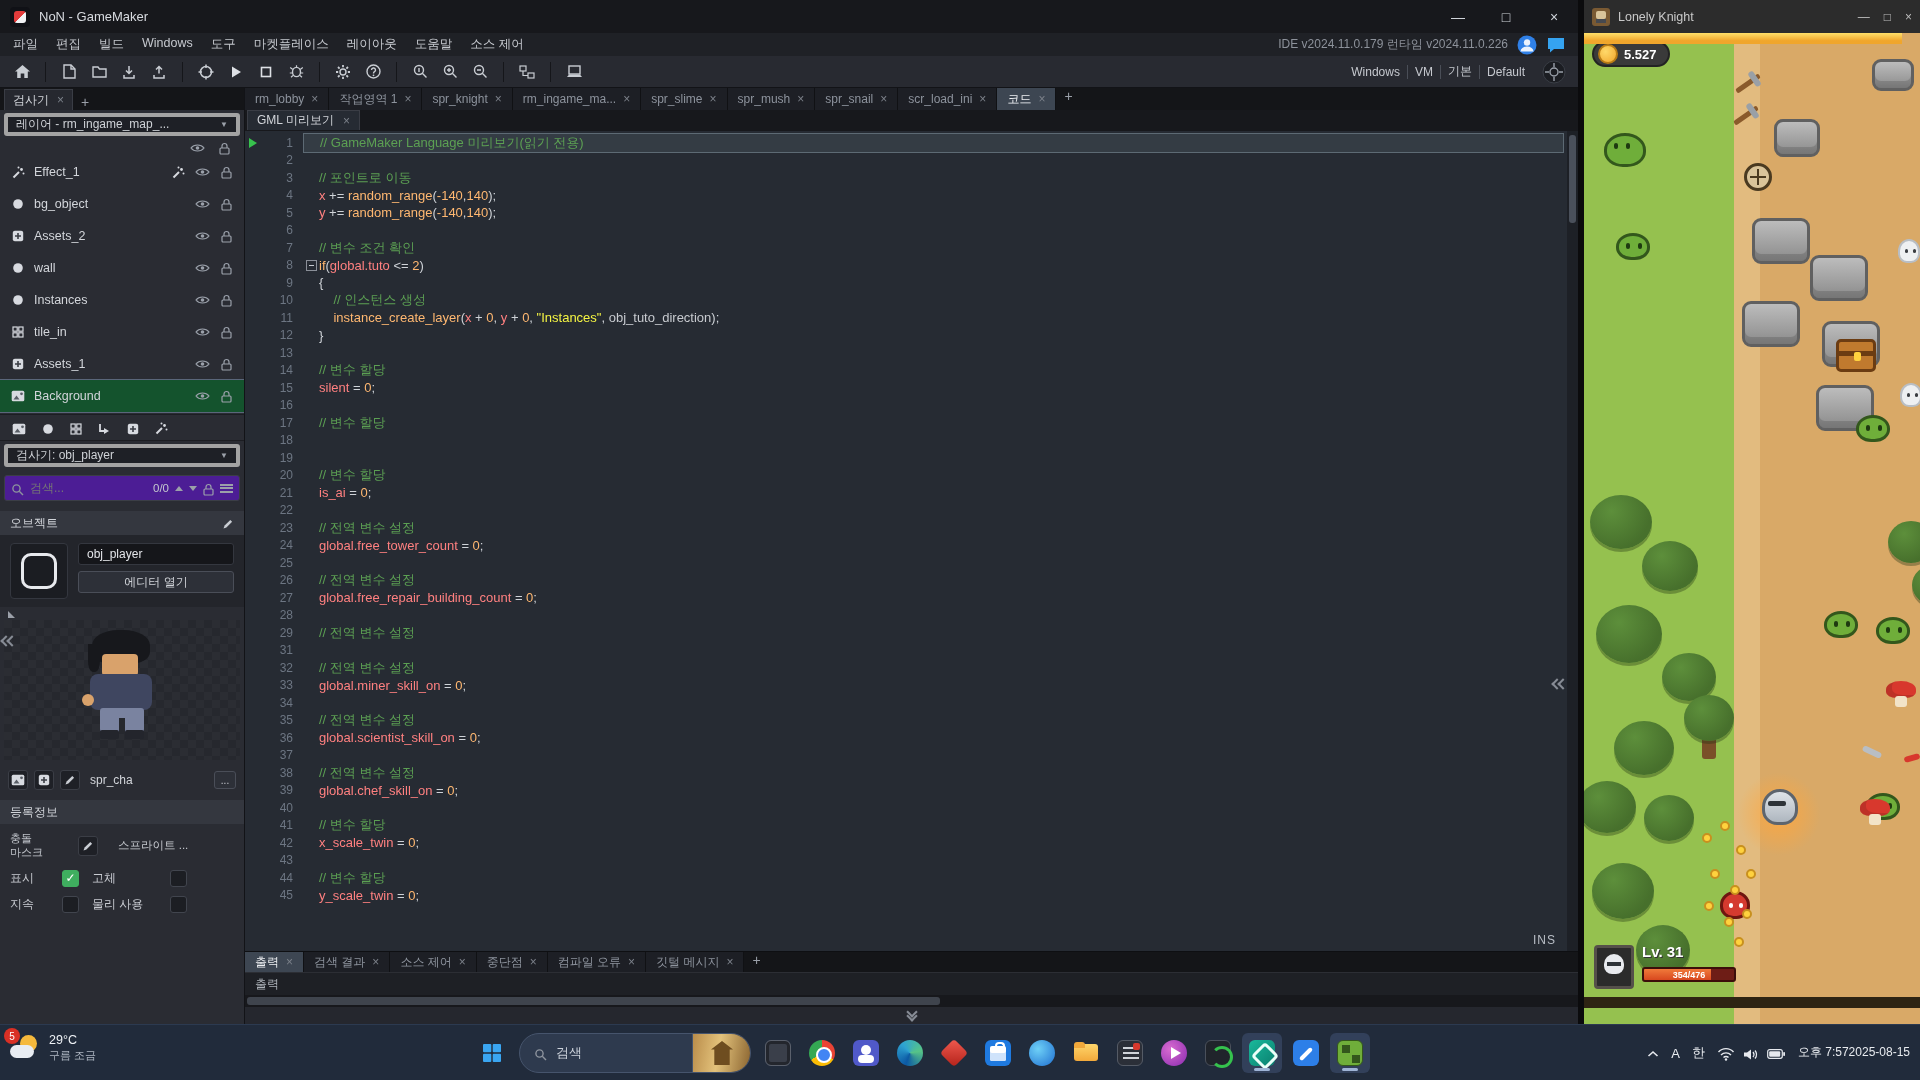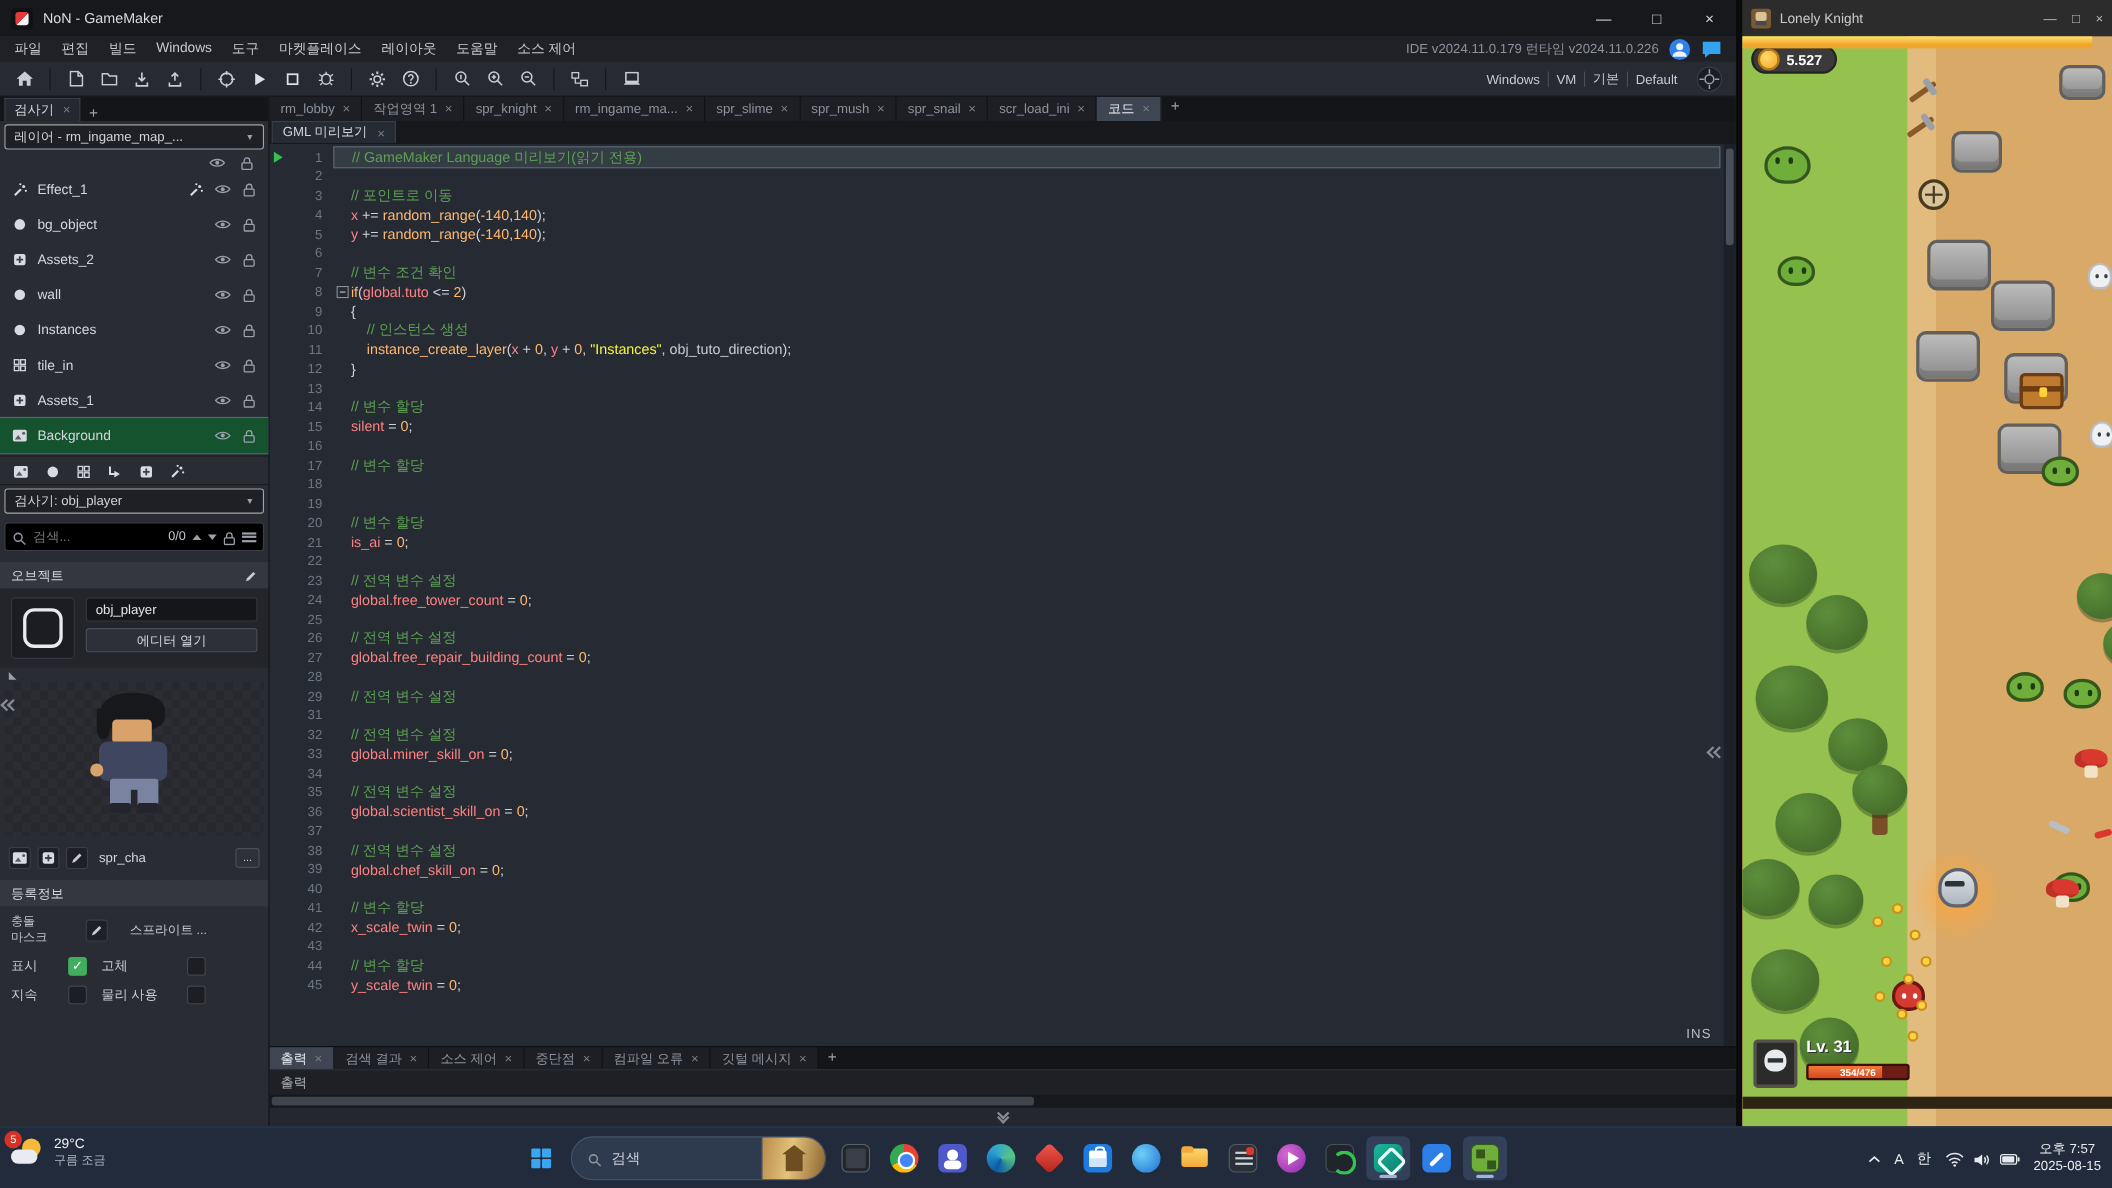--- a/index.html
+++ b/index.html
@@ -30,31 +30,31 @@
 .tgt-sep{width:1px;height:14px;background:#4a4e57}
 
 .gm-main{flex:1;display:flex;min-height:0;position:relative}
 
 
 #left-panel{width:245px;flex:0 0 auto;background:#2a2c33;border-right:1px solid #121317;display:flex;flex-direction:column;overflow:hidden;position:relative}
 .ptab-bar{height:22px;background:#141518;display:flex;align-items:flex-end}
 .ptab{height:21px;background:#26282f;border:1px solid #3a3d45;border-bottom:none;display:flex;align-items:center;gap:8px;padding:0 8px;font-size:12px;color:#d2d5da;margin-left:4px}
 .tab-close{color:#7c818a;font-size:12px}
 .tab-plus{color:#9ba0a9;font-size:14px;padding:0 8px}
-.dropdown{height:23px;margin:3px 4px 2px 4px;background:#1e2026;border:1px solid #a3a3a3;border-radius:3px;display:flex;align-items:center;padding:0 8px;font-size:12px;color:#cfd2d7}
+.dropdown{height:23px;margin:3px 4px 2px 4px;background:#1e2026;border:4px solid #a3a3a3;border-radius:3px;display:flex;align-items:center;padding:0 8px;font-size:12px;color:#cfd2d7}
 .dd-caret{margin-left:auto;font-size:8px;color:#9ba0a9}
 .legend-row{height:18px;display:flex;justify-content:flex-end;align-items:center;gap:14px;padding-right:14px}
 #layer-list{flex:0 0 auto}
 .layer-row{height:32px;display:flex;align-items:center;gap:8px;padding:0 10px;font-size:12.5px;color:#d3d6db}
 .layer-row.selected{background:#14532d;outline:1px solid #5a667a}
 .layer-type-icon{width:16px;display:flex;justify-content:center}
 .layer-name{flex:1;white-space:nowrap;overflow:hidden}
 .layer-eye,.layer-lock,.layer-extra{width:16px;display:flex;justify-content:center}
 .layer-tools{height:27px;display:flex;align-items:center;gap:16px;padding:0 12px;border-top:1px solid #1c1d22;border-bottom:1px solid #1c1d22;margin-top:2px}
-.search-row{height:26px;margin:6px 4px 4px 4px;display:flex;align-items:center;gap:6px;background:#000000;border:1px solid #3b3e46;border-radius:3px;padding:0 6px}
+.search-row{height:26px;margin:6px 4px 4px 4px;display:flex;align-items:center;gap:6px;background:#4c1d95;border:1px solid #3b3e46;border-radius:3px;padding:0 6px}
 .search-row input{flex:1;min-width:0;background:transparent;border:none;outline:none;color:#cfd2d7;font-size:12px}
 .search-count{font-size:11.5px;color:#c4c8ce}
 .mini-caret{width:0;height:0;border-left:4px solid transparent;border-right:4px solid transparent}
 .mini-caret.up{border-bottom:5px solid #9ba0a9}
 .mini-caret.down{border-top:5px solid #9ba0a9}
 .hamburger{width:13px;height:9px;border-top:2px solid #9ba0a9;border-bottom:2px solid #9ba0a9;position:relative}
 .hamburger::before{content:"";position:absolute;left:0;right:0;top:1.5px;height:2px;background:#9ba0a9}
 .section-header{height:24px;background:#34373f;display:flex;align-items:center;padding:0 10px;font-size:12px;color:#d2d5da;margin-top:6px}
 .section-header .pen-slot{margin-left:auto}
 .object-box{display:flex;gap:10px;padding:8px 10px;background:#23252b}
@@ -219,21 +219,21 @@
 .app-dev::before{content:"";position:absolute;left:5px;top:5px;width:16px;height:16px;border:3px solid #35c24d;border-radius:50%;border-left-color:transparent}
 .app-gamemaker{background:linear-gradient(135deg,#19b99b,#0b8070)}
 .app-gamemaker::before{content:"";position:absolute;left:6px;top:6px;width:14px;height:14px;border:3px solid #eafff9;border-radius:4px;transform:rotate(45deg)}
 .app-designer{background:#2d7fe8}
 .app-designer::before{content:"";position:absolute;left:5px;top:12px;width:16px;height:4px;background:#fff;transform:rotate(-45deg);border-radius:2px}
 .app-pixel-game{background:#6fae3a;border:1px solid #33571c}
 .app-pixel-game::before{content:"";position:absolute;left:4px;top:4px;width:8px;height:8px;background:#33571c;box-shadow:10px 10px 0 #33571c}
 .tray{position:absolute;right:10px;top:0;height:56px;display:flex;align-items:center;gap:12px}
 .tray-txt{font-size:13px;color:#e8ebef}
 .tray-icons{display:flex;align-items:center;gap:8px}
-.time-block{display:flex;flex-direction:column;align-items:center;line-height:1.3}
+.time-block{display:flex;flex-direction:row;align-items:center;line-height:1.3}
 .time-block span{font-size:12px;color:#e8ebef}
 </style>
 </head>
 <body>
 
 <div id="gm">
   <div class="titlebar">
     <span class="app-logo"></span>
     <span class="title-text">NoN - GameMaker</span>
     <div class="win-controls">

